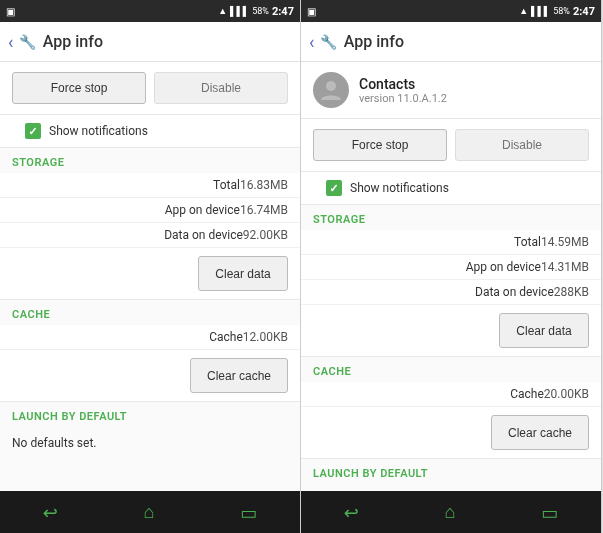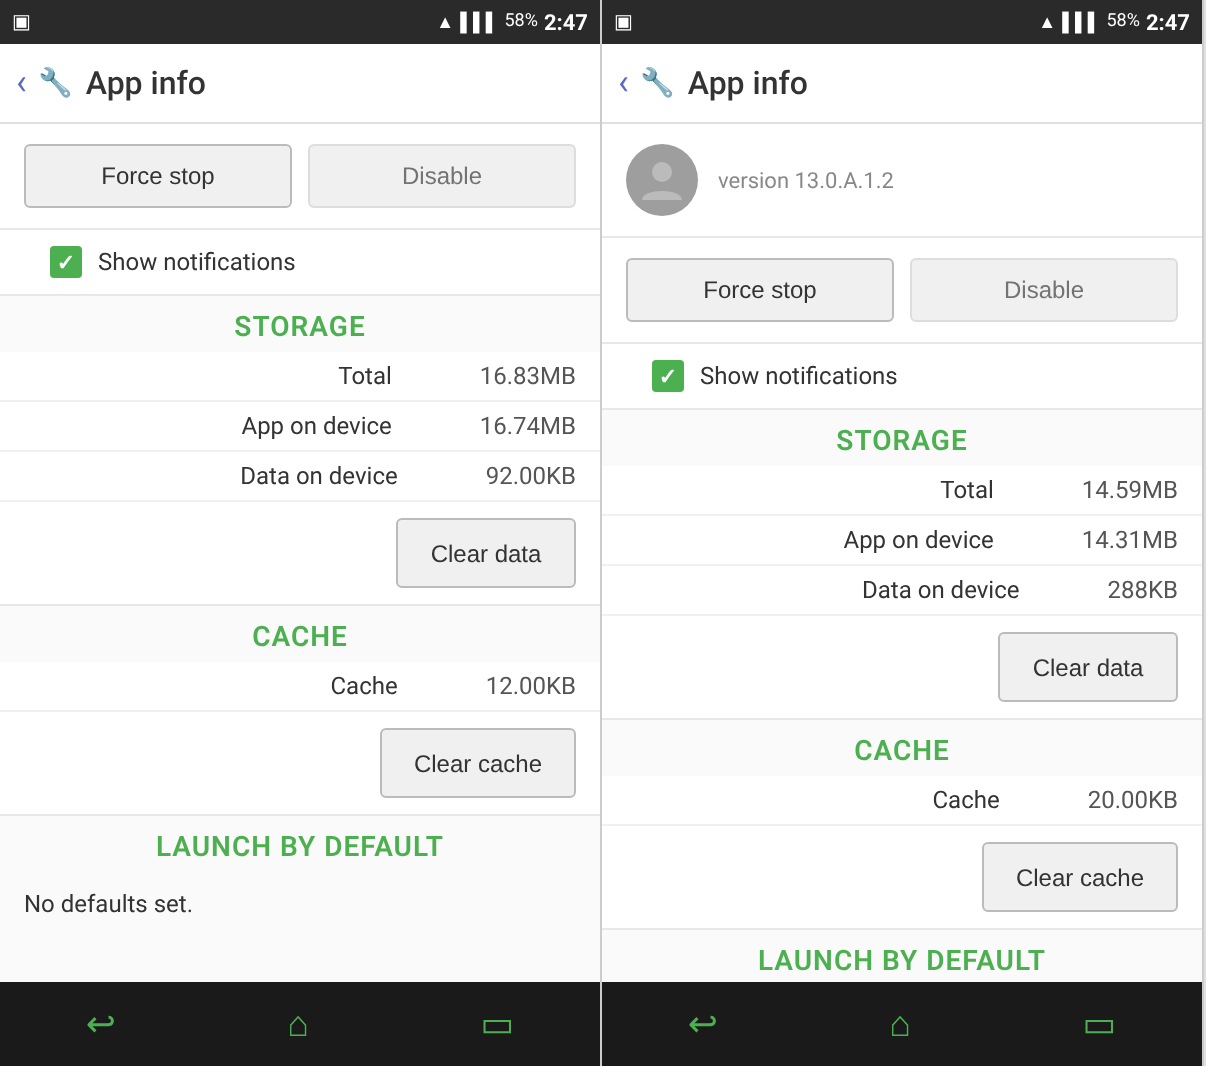--- a/index.html
+++ b/index.html
@@ -135,39 +135,38 @@
     }
     .checkbox::after {
       content: '✓';
       color: white;
       font-size: 11px;
       font-weight: bold;
     }
     .notif-label { font-size: 12px; color: #333; }
     .section-header {
       padding: 8px 12px 4px;
-      font-size: 14px;
+      font-size: 11px;
       font-weight: 600;
       color: #4CAF50;
       background: #fafafa;
       text-transform: uppercase;
       letter-spacing: 0.5px;
-      text-align: center;
     }
     .storage-row {
       display: flex;
       justify-content: flex-end;
       align-items: center;
       padding: 5px 12px;
       background: #fff;
       border-bottom: 1px solid #f0f0f0;
       font-size: 12px;
     }
     .storage-label { color: #333; }
-    .storage-value { color: #555; font-size: 12px; margin-left: 44px; }
+    .storage-value { color: #555; font-size: 12px; }
     .clear-btn-row {
       padding: 8px 12px;
       background: #fff;
       border-bottom: 1px solid #e8e8e8;
       display: flex;
       justify-content: flex-end;
     }
     .clear-btn {
       height: 35px;
       padding: 0 16px;
@@ -315,21 +314,22 @@
   <div class="content">
 
     <div class="app-header">
       <div class="contacts-icon">
         <svg viewBox="0 0 28 28" xmlns="http://www.w3.org/2000/svg">
           <circle cx="14" cy="10" r="5" fill="#bbb"></circle>
           <path d="M4 24 C4 18 24 18 24 24" fill="#bbb"></path>
         </svg>
       </div>
       <div>
-        <div class="app-version">version 13.0.A.1.2</div>
+        <div class="app-name">Contacts</div>
+        <div class="app-version">version 11.0.A.1.2</div>
       </div>
     </div>
 
     <div class="btn-row">
       <button class="btn-action">Force stop</button>
       <button class="btn-action disabled">Disable</button>
     </div>
 
     <div class="notification-row">
       <div class="checkbox"></div>

